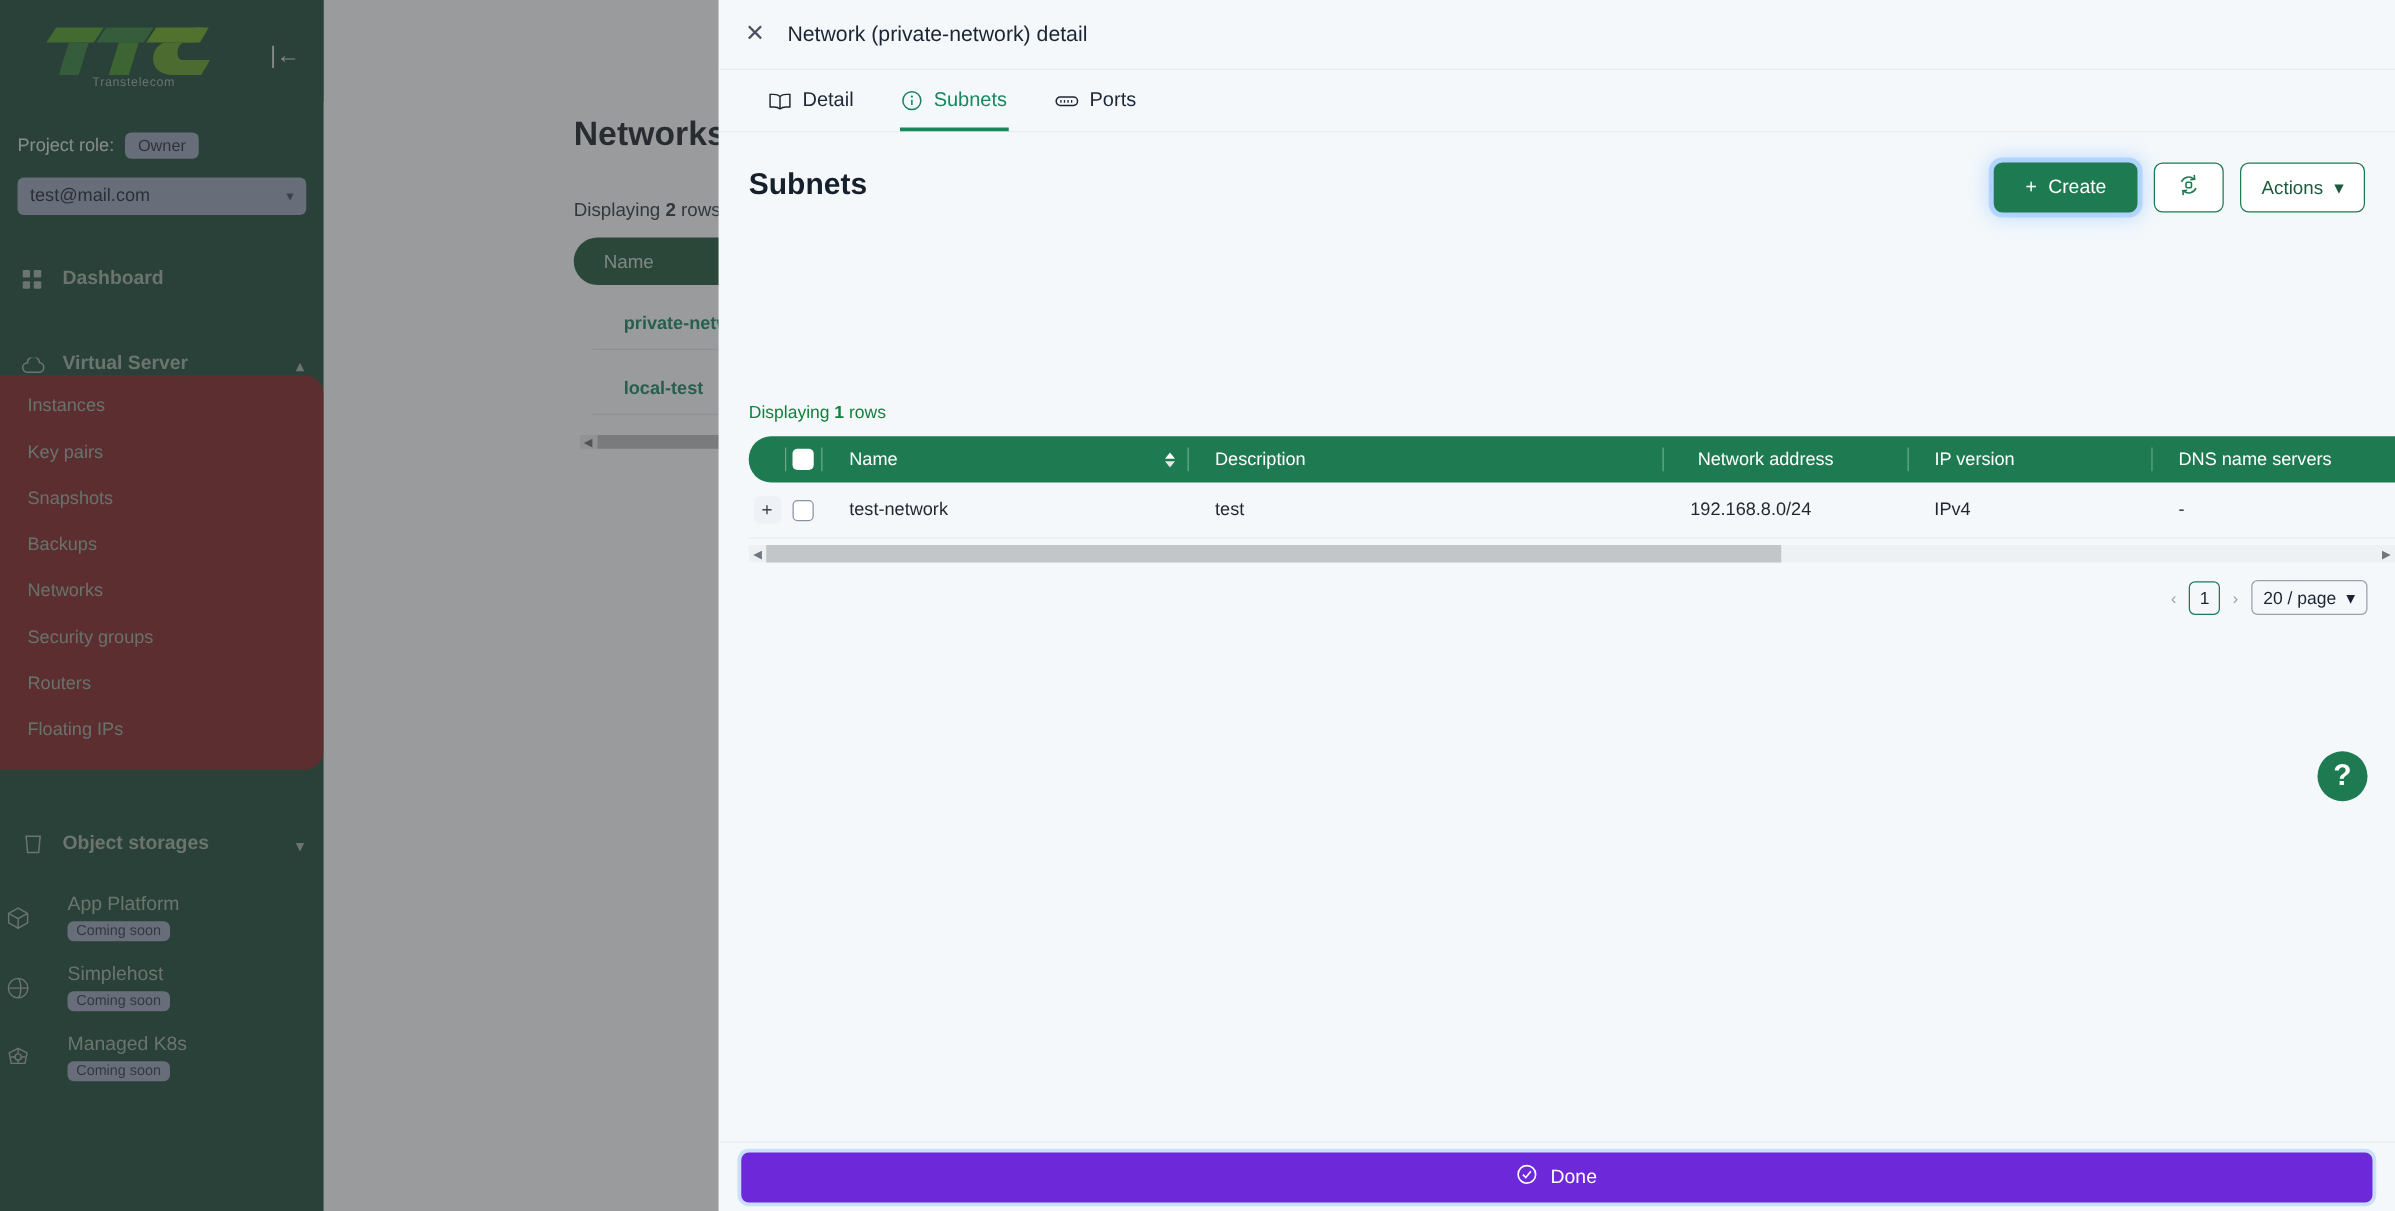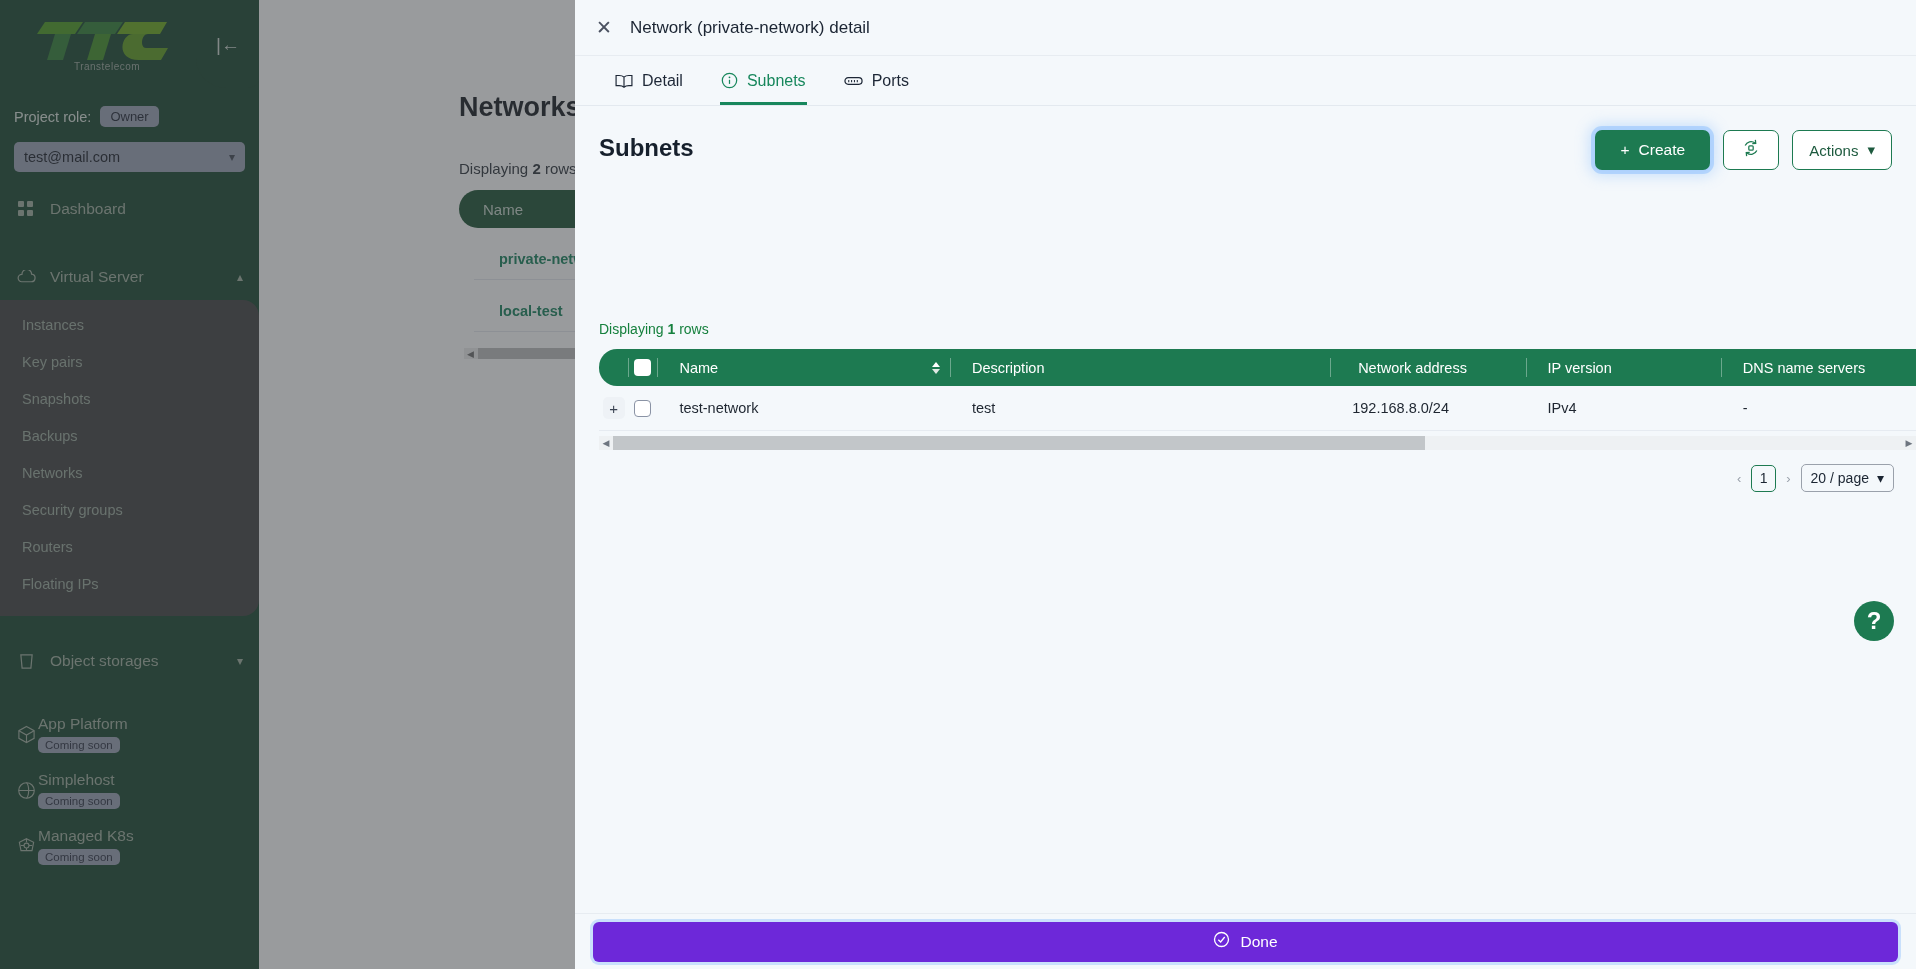--- a/index.html
+++ b/index.html
@@ -52,38 +52,38 @@
     width: 231px; height: 30px;
     background: #9aa1b5; border-radius: 5px;
     display: flex; align-items: center; padding: 0 10px;
     font-size: 14.5px; color: #161b24;
     justify-content: space-between;
   }
   .proj-select .chev { color: #3f4653; font-size: 12px; }
 
   .nav { position: absolute; left: 0; top: 186px; width: 259px; }
   .nav-group-head {
-    height: 46px; display: flex; align-items: center;
+    height: 46px; display: flex; align-items: flex-end;
     padding: 0 16px; gap: 14px;
-    font-size: 15.5px; color: #9fae9f;
+    font-size: 15.5px; color: #9fae9f; font-weight: bold;
   }
   .nav-ico { width: 20px; display: flex; align-items: center; justify-content: center; color: #9fae9f; }
   .nav-sub {
-    background: #404040;
+    background: #7f1d1d;
     border-top-right-radius: 16px; border-bottom-right-radius: 16px;
     padding: 6px 0 14px 0;
   }
   .nav-sub-item {
     height: 37px; display: flex; align-items: center;
     padding-left: 22px; font-size: 14.5px; color: #9aa99c;
   }
   .nav-spacer { height: 22px; }
   .nav-item-2l {
-    display: flex; gap: 2px;
-    padding: 9px 16px; color: #9fae9f; font-size: 15.5px;
+    display: flex; gap: 30px;
+    padding: 9px 4px; color: #9fae9f; font-size: 15.5px;
   }
   .nav-item-2l .txtcol { display: flex; flex-direction: column; gap: 4px; align-items: flex-start; }
   .soon-badge {
     background: #9aa1b5; color: #2a3040;
     font-size: 11.5px; border-radius: 5px; padding: 2px 7px;
   }
   .chev-right { margin-left: auto; font-size: 12px; color: #9fae9f; }
 
   
   .bg-main { position: absolute; left: 259px; top: 0; right: 0; bottom: 0; background: #fff; }

